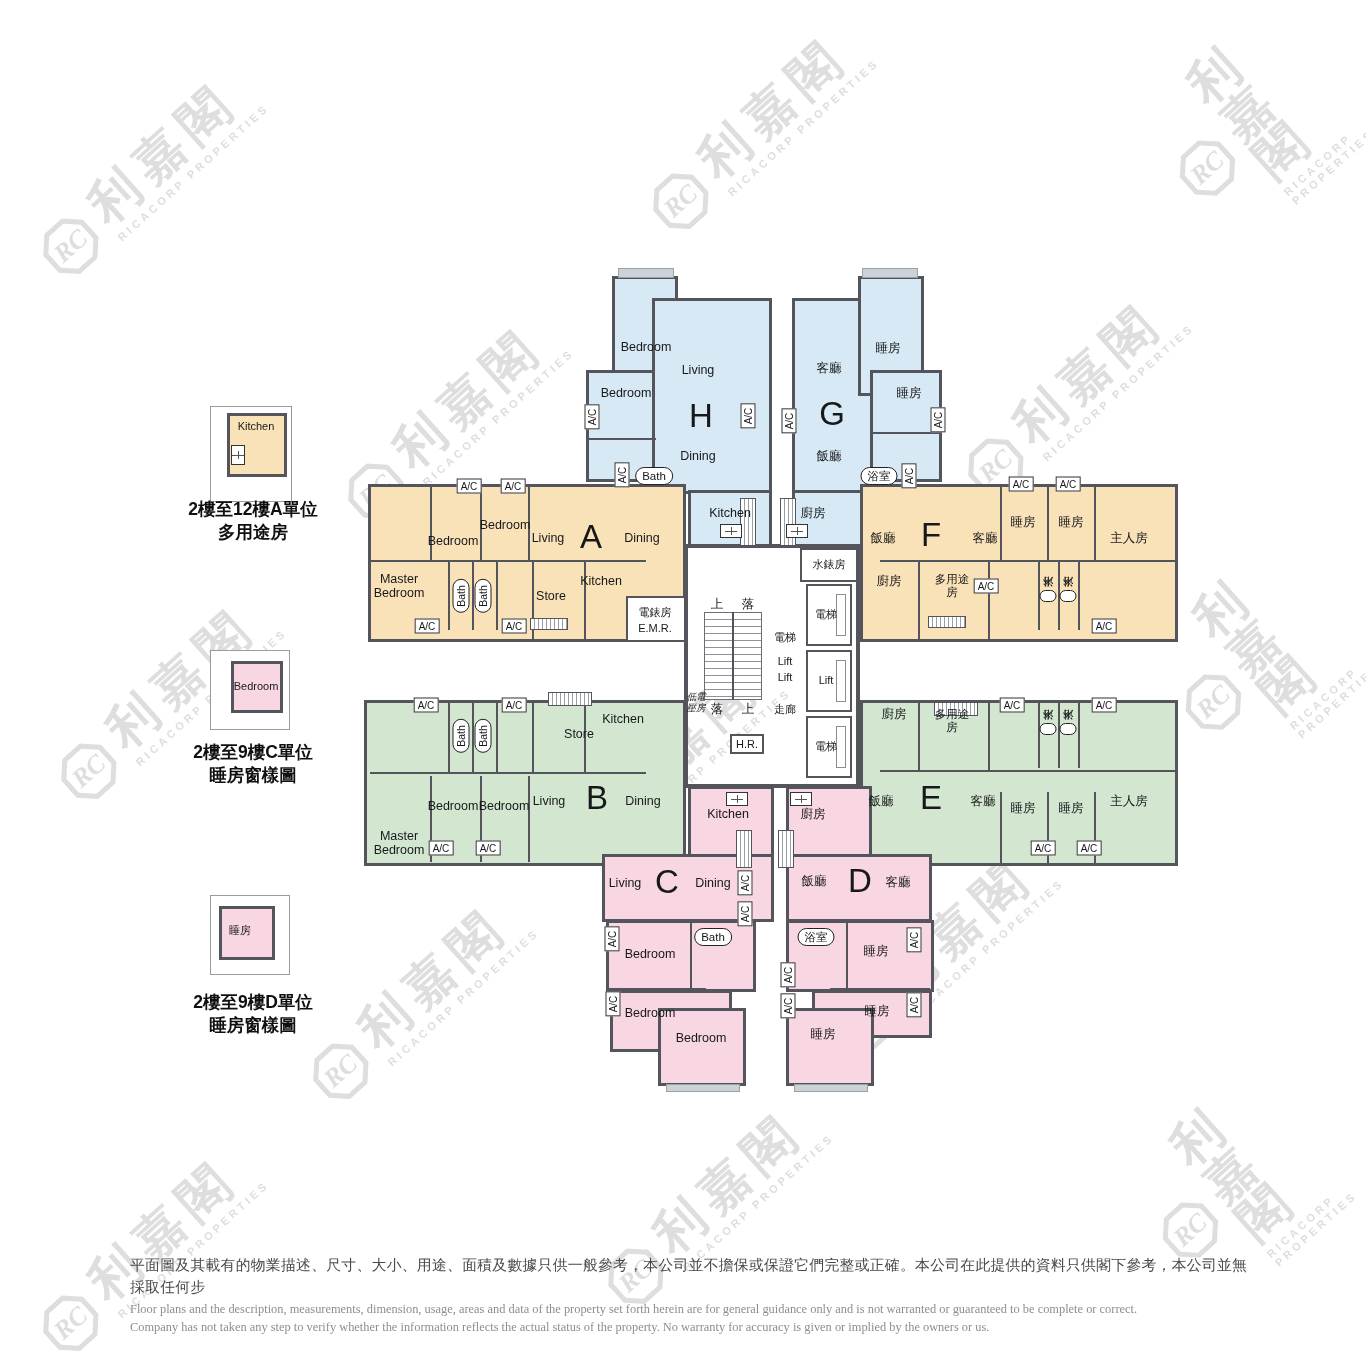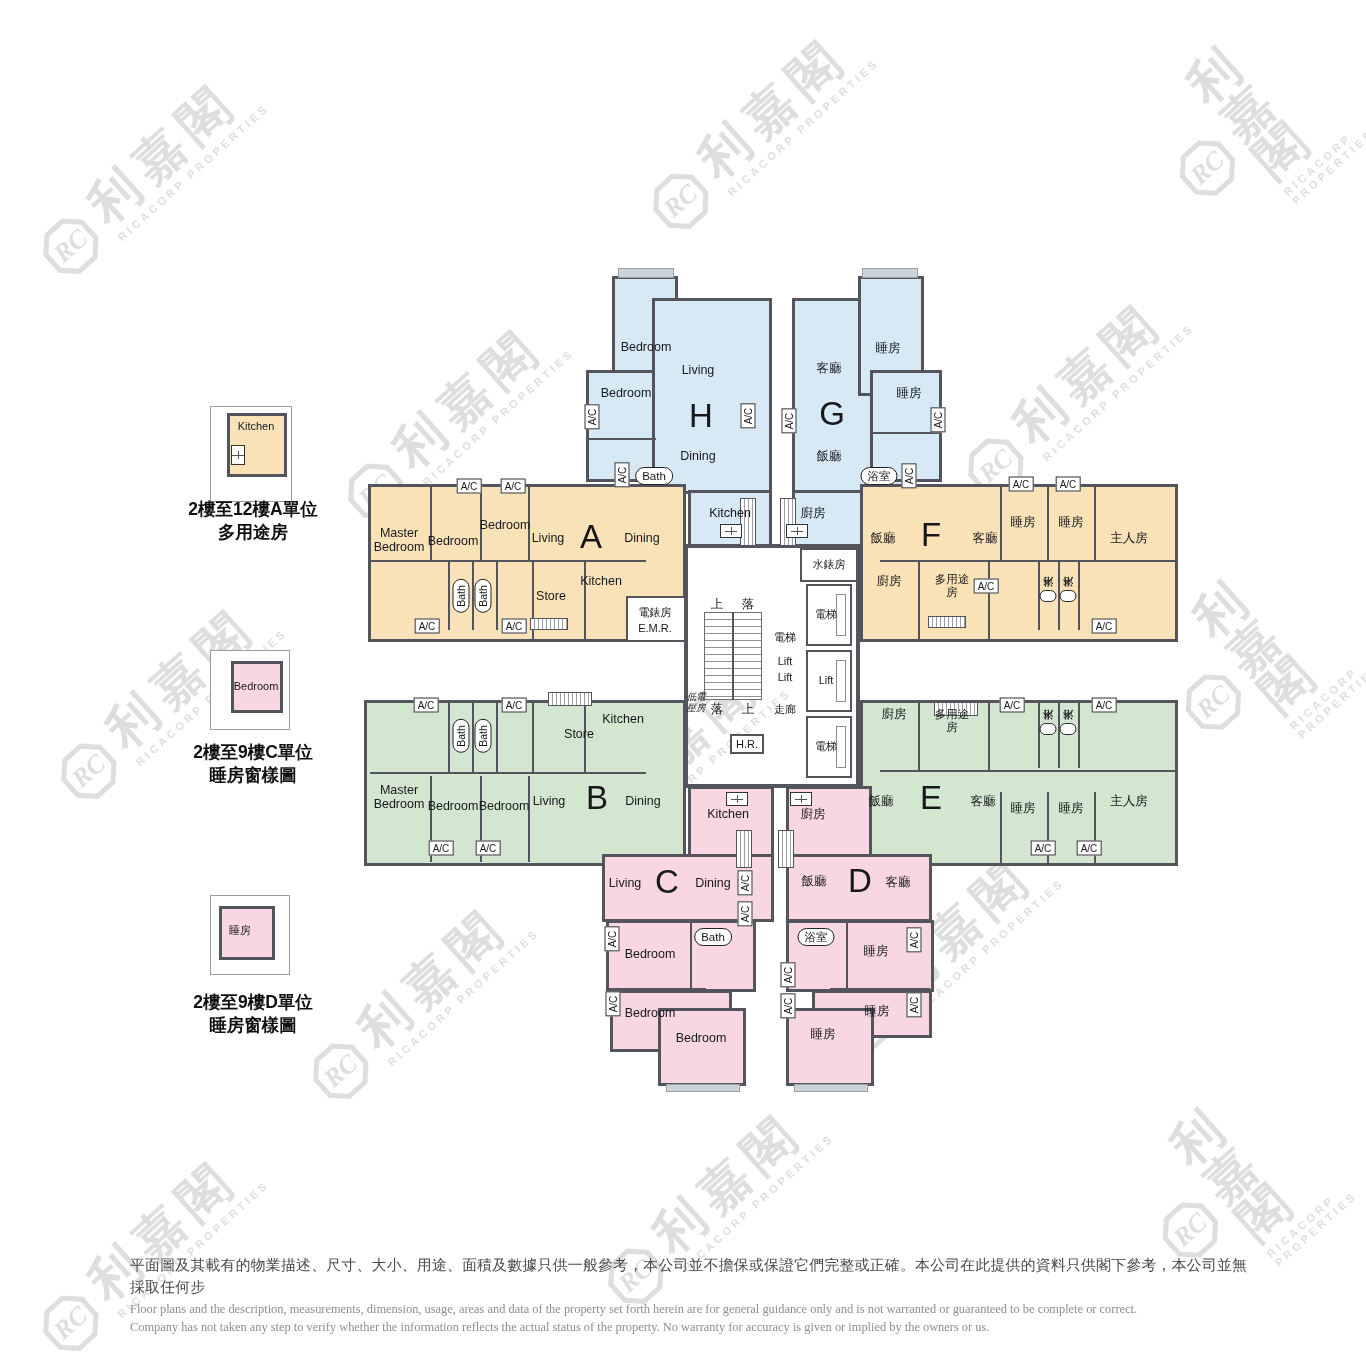--- a/index.html
+++ b/index.html
@@ -7,21 +7,21 @@
        font-family:"Liberation Sans","DejaVu Sans",sans-serif;color:#17181a;}
   .plan{position:absolute;inset:0;z-index:1;}
   .room{position:absolute;border:3px solid #54555c;box-sizing:border-box;}
   .c-blue{background:#d6e9f5;} .c-orange{background:#fae2b8;} .c-green{background:#d2e6d0;} .c-pink{background:#f8d6e2;}
   .white-room{position:absolute;background:#fff;border:2px solid #54555c;box-sizing:border-box;}
   .wall{position:absolute;background:#54555c;}
   .lbl{position:absolute;transform:translate(-50%,-50%);font-size:12.5px;white-space:nowrap;
        text-align:center;line-height:1.12;z-index:5;color:#17181a;}
   .sm{font-size:11px;}
   .letter{font-size:33px;}
-  .wrap{white-space:normal;width:62px;}
+  .wrap{white-space:normal;width:62px;margin-top:46px;}
   .wrap2{white-space:normal;width:40px;font-size:11.5px;}
   .wrap3{white-space:normal;width:26px;font-size:9.5px;line-height:1.15;}
   .pill{position:absolute;transform:translate(-50%,-50%);border:1.5px solid #222;border-radius:10px;
         background:#fff;padding:0 6px;font-size:11.5px;line-height:16px;z-index:6;white-space:nowrap;}
   .pillv{position:absolute;writing-mode:vertical-rl;transform:translate(-50%,-50%) rotate(180deg);
         border:1.5px solid #222;border-radius:9px;background:#fff;padding:5px 0;font-size:10.5px;
         line-height:15px;z-index:6;white-space:nowrap;}
   .tag{position:absolute;transform:translate(-50%,-50%);border:1px solid #333;background:#fff;
        font-size:10px;line-height:13px;padding:0 3px;z-index:6;white-space:nowrap;}
   .tagv{position:absolute;writing-mode:vertical-rl;transform:translate(-50%,-50%) rotate(180deg);

